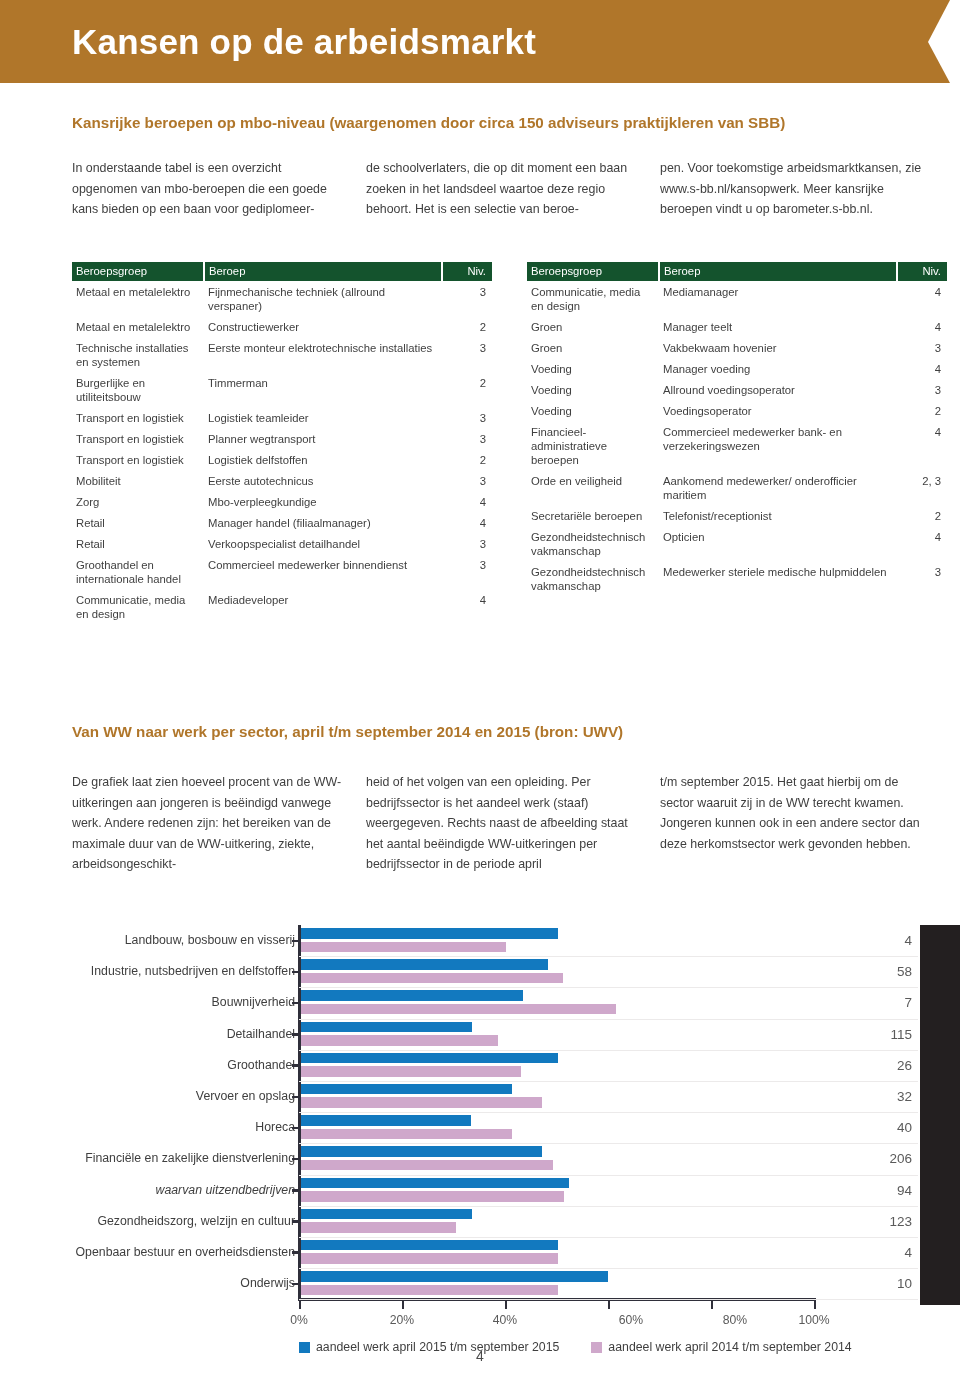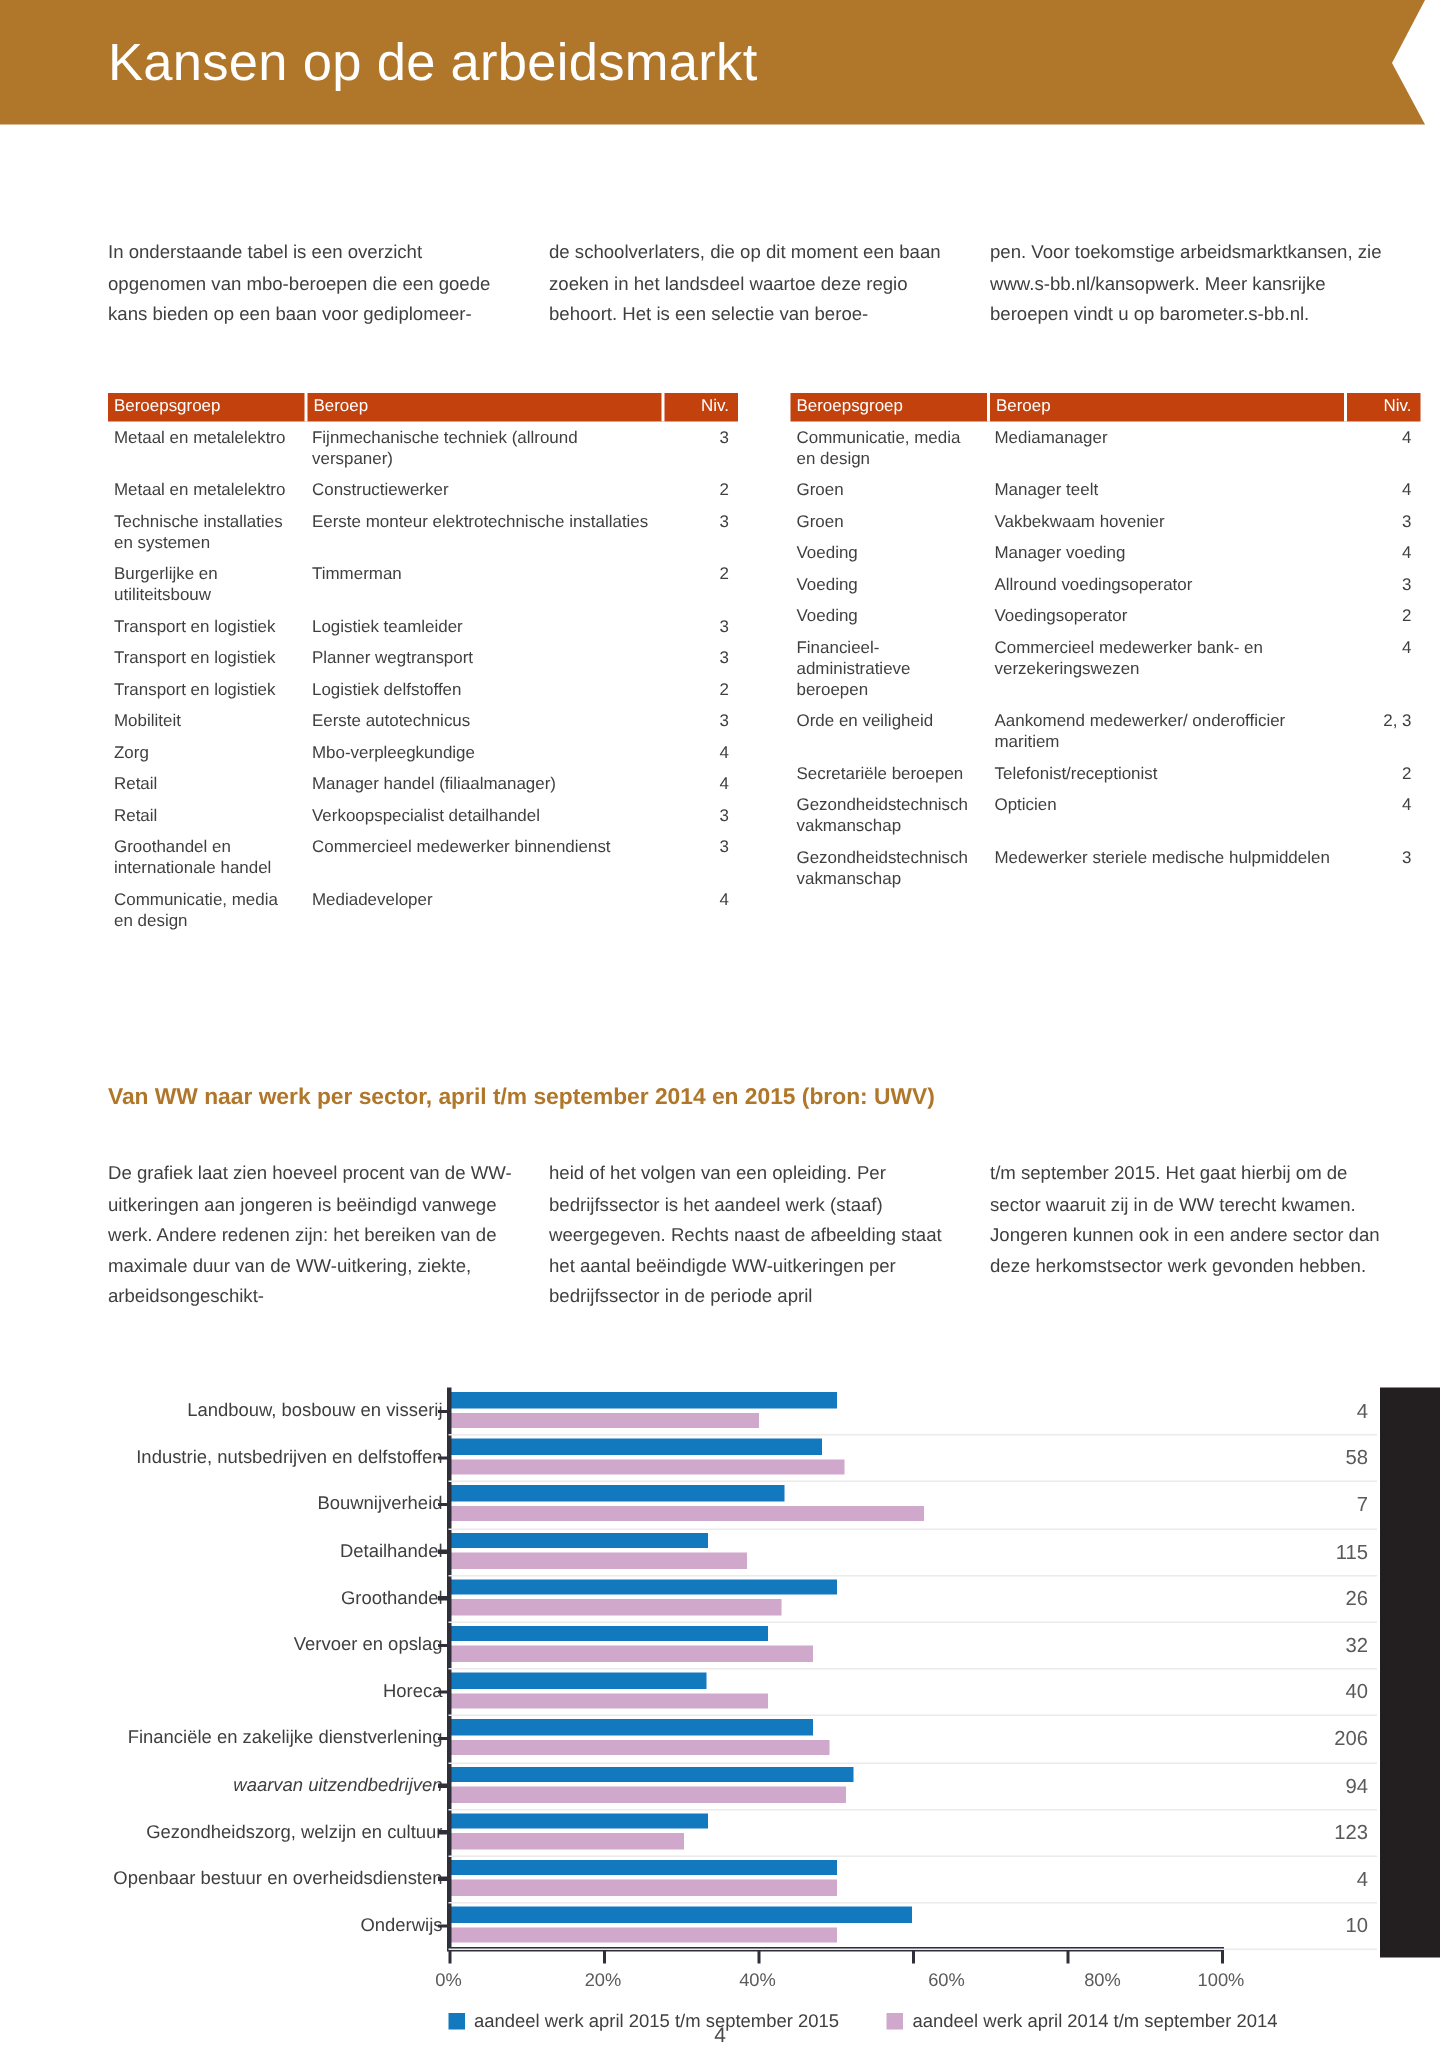--- a/index.html
+++ b/index.html
@@ -20,21 +20,21 @@
   }
   .banner-notch {
     position: absolute; left: 928px; top: 0;
     width: 0; height: 0;
     border-top: 42px solid #b0762a;
     border-bottom: 41px solid #b0762a;
     border-right: 22px solid transparent;
   }
   .banner-title {
     position: absolute; left: 72px; top: 22px;
-    font-size: 35px; font-weight: 400; letter-spacing: .2px;
+    font-size: 35px; font-weight: 700; letter-spacing: .2px;
     color: #ffffff; white-space: nowrap; text-align: center;
   }
 
   
   .sect-head {
     position: absolute;
     font-size: 15.2px; font-weight: bold; color: #b0762a;
     white-space: nowrap;
   }
   #head-1 { left: 72px; top: 114px; }
@@ -45,21 +45,21 @@
   .cols .col { width: 275px; font-size: 12.4px; line-height: 20.5px; color: #3f3f3f; }
   #intro-1 { left: 72px; top: 158px; width: 860px; }
   #intro-2 { left: 72px; top: 772px; width: 860px; }
 
   
   .tbl { position: absolute; width: 420px; font-size: 11.3px; }
   #tbl-left  { left: 72px;  top: 262px; }
   #tbl-right { left: 527px; top: 262px; }
   .tbl table { border-collapse: collapse; width: 100%; table-layout: fixed; }
   .tbl thead th {
-    background: #c2410c; color: #ffffff; font-weight: normal;
+    background: #14532d; color: #ffffff; font-weight: normal;
     text-align: left; padding: 3px 4px 4px 4px; font-size: 11.3px;
     border-right: 2px solid #ffffff;
   }
   .tbl thead th:last-child { border-right: none; text-align: right; padding-right: 6px; }
   .tbl tbody td {
     padding: 3.5px 4px; vertical-align: top; color: #3f3f3f; line-height: 14px;
   }
   .tbl tbody td.niv { text-align: right; padding-right: 6px; white-space: nowrap; }
   .c-group { width: 132px; }
   .c-job   { width: 238px; }
@@ -129,20 +129,21 @@
 </head>
 <body>
 
 <div class="page">
 
   <div class="banner">
     <div class="banner-notch"></div>
   </div>
   <div class="banner-title">Kansen op de arbeidsmarkt</div>
 
+  <div class="sect-head" id="head-1">Kansrijke beroepen op mbo-niveau (waargenomen door circa 150 adviseurs praktijkleren van SBB)</div>
 
   <div class="cols" id="intro-1">
     <div class="col">In onderstaande tabel is een overzicht opgenomen van mbo-beroepen die een goede kans bieden op een baan voor gediplomeer-</div>
     <div class="col">de schoolverlaters, die op dit moment een baan zoeken in het landsdeel waartoe deze regio behoort. Het is een selectie van beroe-</div>
     <div class="col">pen. Voor toekomstige arbeidsmarktkansen, zie www.s-bb.nl/kansopwerk. Meer kansrijke beroepen vindt u op barometer.s-bb.nl.</div>
   </div>
 
   <div class="tbl" id="tbl-left">
     <table>
       <colgroup>

